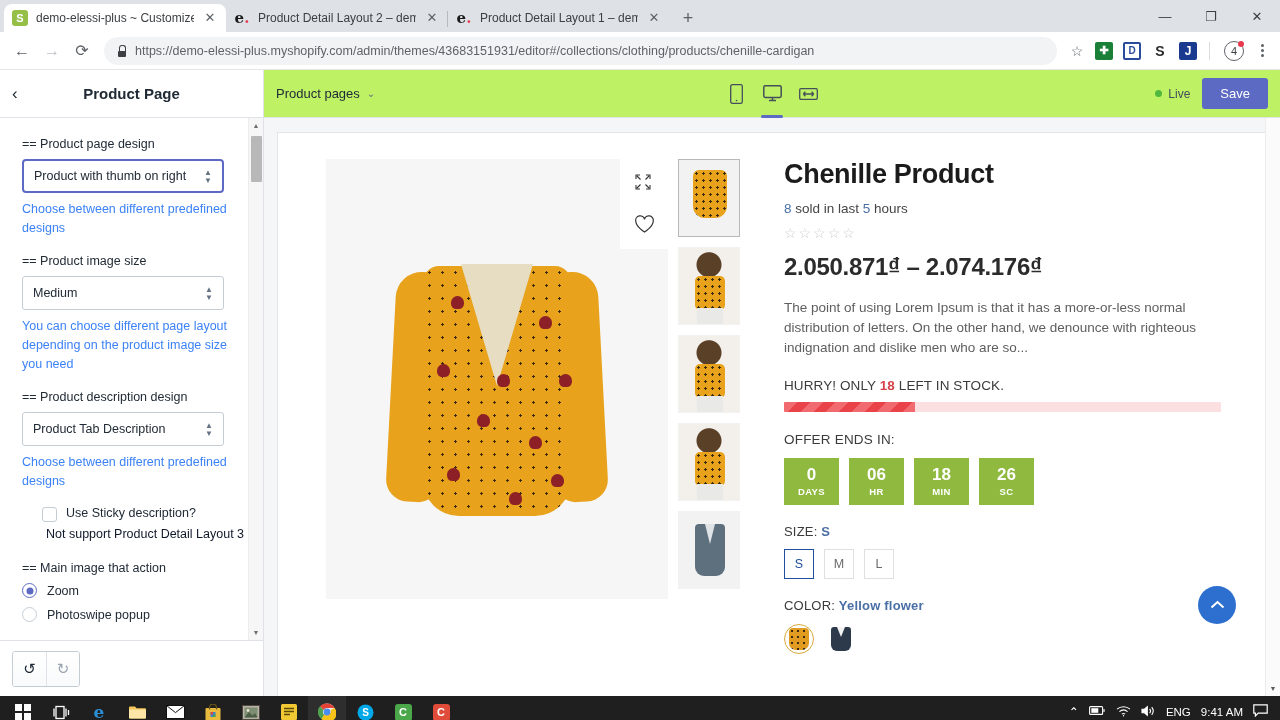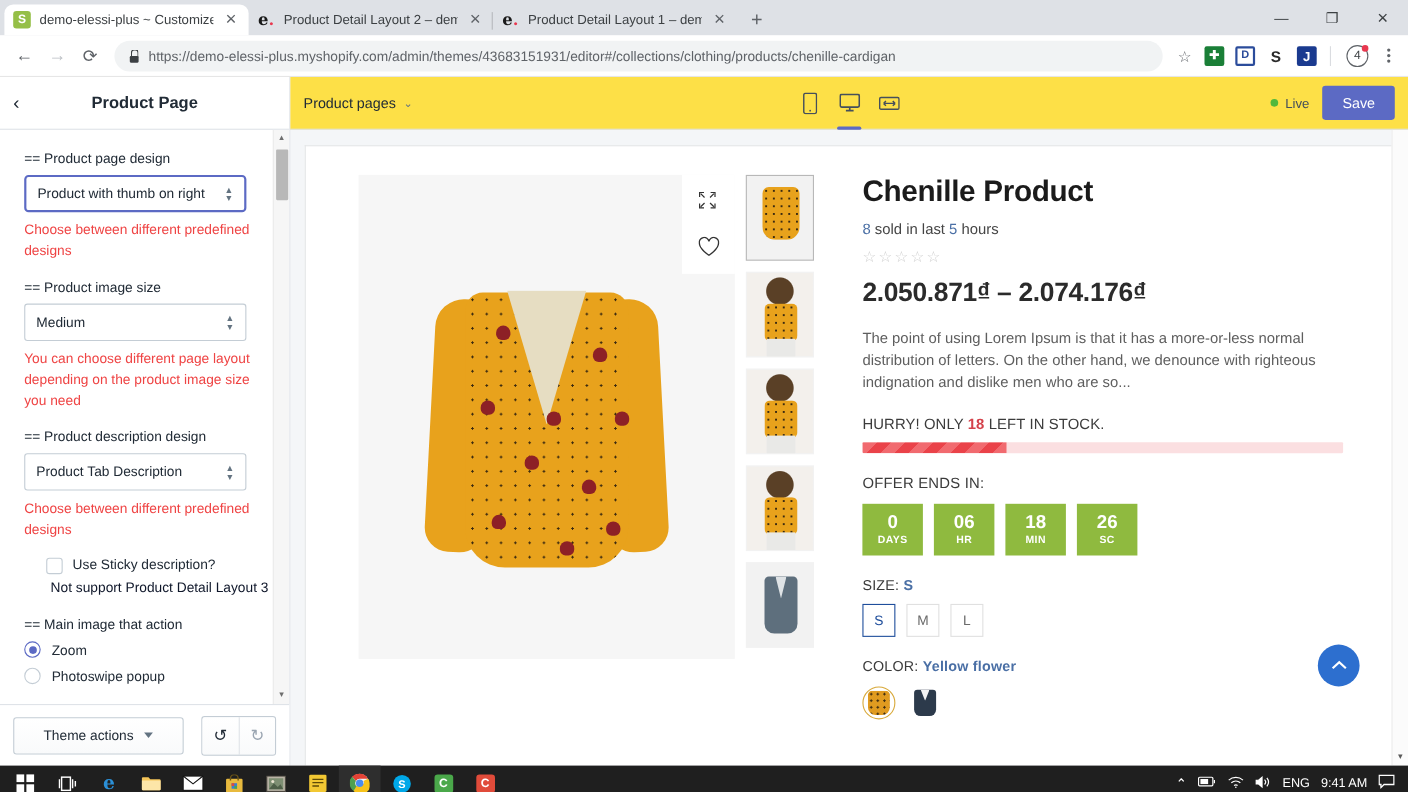--- a/index.html
+++ b/index.html
@@ -132,21 +132,21 @@
   }
   .select-box {
     width: 202px; height: 34px; border: 1px solid #c4cdd5; border-radius: 3px;
     background: #fff; display: flex; align-items: center; padding: 0 10px;
     font-size: 12.5px; color: #212b36; justify-content: space-between;
     margin-bottom: 7px;
   }
   .select-box.focused { border: 2px solid #5c6ac4; border-radius: 4px; }
   .caret-updown { display:flex; flex-direction:column; gap:1px; color:#637381; font-size:8px; line-height:7px; }
   .help-text {
-    font-size: 12.5px; color: #ef4444; line-height: 19px; margin-bottom: 15px;
+    font-size: 12.5px; color: #3b82f6; line-height: 19px; margin-bottom: 15px;
   }
   .checkbox-row { display: flex; align-items: flex-start; gap: 9px; margin-bottom: 3px; padding-left: 20px; }
   .cb-box {
     width: 15px; height: 15px; border: 1px solid #c4cdd5; border-radius: 3px;
     background: #fff; flex: 0 0 15px; margin-top: 1px;
   }
   .cb-label { font-size: 12.5px; color: #212b36; }
   .sub-help { font-size: 12.5px; color: #0f172a; line-height: 19px; margin: 0 0 16px 24px; }
   .radio-row { display: flex; align-items: center; gap: 10px; margin-bottom: 9px; }
   .radio {
@@ -187,21 +187,21 @@
   .undo-btn {
     width: 33px; height: 34px; display: flex; align-items: center;
     justify-content: center; background: linear-gradient(180deg,#fff,#f9fafb);
     font-size: 15px; color: #212b36;
   }
   .undo-btn + .undo-btn { border-left: 1px solid #dfe3e8; color:#9aa5b1; }
 
   
   .preview-col { flex: 1; display: flex; flex-direction: column; min-width:0; }
   .preview-top {
-    height: 48px; background: #fde047; display: flex; align-items: center;
+    height: 48px; background: #bef264; display: flex; align-items: center;
     border-bottom: 1px solid #dfe3e8; padding: 0 12px; flex: 0 0 48px; position: relative;
   }
   .page-select { display: flex; align-items: center; gap: 7px; font-size: 13px; color: #212b36; }
   .chev-down { font-size: 10px; color: #637381; }
   .device-group {
     position: absolute; left: 50%; transform: translateX(-50%);
     display: flex; gap: 10px; height: 48px; align-items: center;
   }
   .dev-btn {
     width: 26px; height: 30px; display: flex; align-items: center;
@@ -477,24 +477,20 @@
       </div>
 
       <div class="sb-scroll">
         <div class="sb-arrow">▲</div>
         <div class="sb-thumb"></div>
         <div class="sb-arrow bot">▼</div>
       </div>
     </div>
 
     <div class="sidebar-foot">
-      <div class="theme-actions-btn">
-        <span>Theme actions</span>
-        <span class="tri-down"></span>
-      </div>
       <div class="undo-group">
         <div class="undo-btn">↺</div>
         <div class="undo-btn">↻</div>
       </div>
     </div>
   </div>
 
   <div class="preview-col">
     <div class="preview-top">
       <div class="page-select">

